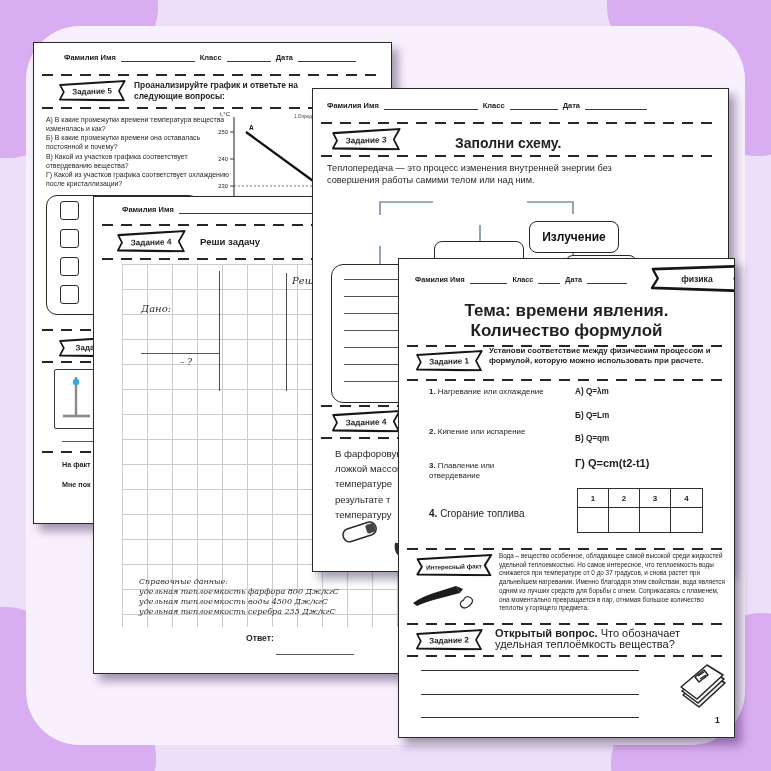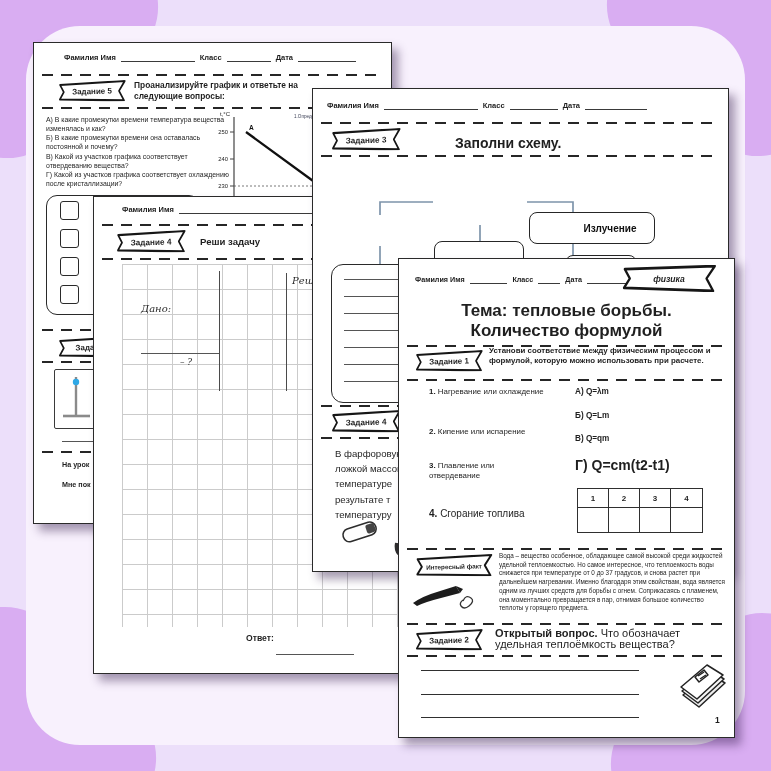--- a/index.html
+++ b/index.html
@@ -96,21 +96,21 @@
 
     <div class="abs" style="left:20px;top:326px;width:46px;height:58px;border:1.7px solid #3a3a3a;border-radius:2px;">
       <svg width="43" height="55" viewBox="0 0 43 55">
         <line x1="21" y1="7" x2="21" y2="46" stroke="#8a8a8a" stroke-width="2.4"></line>
         <line x1="8" y1="46" x2="35" y2="46" stroke="#8a8a8a" stroke-width="2.6"></line>
         <circle cx="21" cy="12" r="3.2" fill="#2ea8e6"></circle>
       </svg>
     </div>
     <div class="ansline thin" style="left:28px;top:398px;width:46px;"></div>
     <div class="dashed" style="left:8px;top:408px;width:130px;"></div>
-    <div class="abs" style="left:28px;top:417px;font-size:7.2px;font-weight:700;">На урок</div>
+    <div class="abs" style="left:28px;top:417px;font-size:7.2px;font-weight:700;">На факт</div>
     <div class="abs" style="left:28px;top:437px;font-size:7.2px;font-weight:700;">Мне пок</div>
   </div>
 
   <div class="page" style="left:93px;top:196px;width:327px;height:476px;">
     <div class="hdr" style="left:28px;top:6px;width:280px;font-size:7.5px;">
       <span>Фамилия Имя</span>
         <span class="wline" style="flex:1;"></span>
       <span>Класс</span>
         <span class="wline" style="width:56px;"></span>
     </div>
@@ -125,20 +125,26 @@
     <div class="dashed" style="left:8px;top:61px;width:311px;"></div>
 
     <div class="gridpaper" style="left:28px;top:67px;width:292px;height:363px;"></div>
     <div class="abs hand" style="left:47px;top:74px;font-size:10px;margin-top:32px;">Дано:</div>
     <div class="abs" style="left:125px;top:74px;height:120px;border-left:1.3px solid #4a4a4a;"></div>
     <div class="ansline thin" style="left:47px;top:156px;width:78px;"></div>
     <div class="abs hand" style="left:86px;top:160px;font-size:9px;">– ?</div>
     <div class="abs" style="left:192px;top:76px;height:118px;border-left:1.3px solid #4a4a4a;"></div>
     <div class="abs hand" style="left:198px;top:78px;font-size:10px;white-space:nowrap;">Решение:</div>
 
+    <div class="abs hand" style="left:45px;top:380px;font-size:8px;line-height:10px;white-space:nowrap;">
+      <div>Справочные данные:</div>
+      <div>удельная теплоемкость фарфора 800 Дж/кгС</div>
+      <div>удельная теплоемкость воды 4500 Дж/кгС</div>
+      <div>удельная теплоемкость серебра 235 Дж/кгС</div>
+    </div>
     <div class="abs" style="left:152px;top:436px;font-size:8.6px;font-weight:700;">Ответ:</div>
     <div class="ansline thin" style="left:182px;top:457px;width:78px;"></div>
   </div>
 
   <div class="page" style="left:312px;top:88px;width:415px;height:482px;">
     <div class="hdr" style="left:14px;top:10px;width:320px;font-size:7.5px;">
       <span>Фамилия Имя</span>
         <span class="wline" style="flex:1;"></span>
       <span>Класс</span>
         <span class="wline" style="width:48px;"></span>
@@ -148,30 +154,31 @@
     <div class="dashed" style="left:8px;top:33px;width:399px;"></div>
     <div class="banner" style="left:16px;top:40px;width:74px;height:22px;">
       <svg viewBox="0 0 120 26" preserveAspectRatio="none">
           <path d="M7 4 L115 1 L105 13 L113 25 L6 22 L13 13 Z" fill="#ffffff" stroke="#161616" stroke-width="2.6" stroke-linejoin="round"></path>
         </svg>
       <span class="lbl" style="font-size:8.2px;">Задание 3</span>
     </div>
     <div class="abs" style="left:104px;top:46px;font-size:14px;font-weight:700;margin-left:38px;">Заполни схему.</div>
     <div class="dashed" style="left:8px;top:66px;width:399px;"></div>
 
+    <div class="abs" style="left:14px;top:74px;width:332px;font-size:9.2px;line-height:11.6px;">Теплопередача — это процесс изменения внутренней энергии без совершения работы самими телом или над ним.</div>
 
     <svg class="abs" style="left:0;top:0;" width="415" height="482" viewBox="0 0 415 482">
       <polyline points="67,126 67,113 120,113" fill="none" stroke="#7e94ab" stroke-width="1.7"></polyline>
       <polyline points="260,125 260,113 214,113" fill="none" stroke="#7e94ab" stroke-width="1.7"></polyline>
       <line x1="167" y1="136" x2="167" y2="152" stroke="#7e94ab" stroke-width="1.7"></line>
       <line x1="67" y1="157" x2="67" y2="175" stroke="#7e94ab" stroke-width="1.7"></line>
       <line x1="260" y1="154" x2="260" y2="167" stroke="#7e94ab" stroke-width="1.7"></line>
     </svg>
 
-    <div class="box" style="left:216px;top:123px;width:88px;height:30px;font-size:10px;padding-left:36px;">Излучение</div>
+    <div class="box" style="left:216px;top:132px;width:88px;height:30px;font-size:12px;">Излучение</div>
     <div class="box" style="left:121px;top:152px;width:88px;height:44px;"></div>
     <div class="box" style="left:252px;top:166px;width:70px;height:40px;"></div>
 
     <div class="abs" style="left:18px;top:175px;width:372px;height:137px;border:1.8px solid #2a2a2a;border-radius:12px;">
       <div class="ansline thin" style="left:12px;top:14px;width:340px;"></div>
       <div class="ansline thin" style="left:12px;top:31px;width:340px;"></div>
       <div class="ansline thin" style="left:12px;top:48px;width:340px;"></div>
       <div class="ansline thin" style="left:12px;top:65px;width:340px;"></div>
       <div class="ansline thin" style="left:12px;top:82px;width:340px;"></div>
       <div class="ansline thin" style="left:12px;top:99px;width:340px;"></div>
@@ -206,49 +213,49 @@
 
   <div class="page" style="left:398px;top:258px;width:335px;height:478px;">
     <div class="hdr" style="left:16px;top:14px;width:212px;font-size:7.2px;">
       <span>Фамилия Имя</span>
         <span class="wline" style="flex:1;"></span>
       <span>Класс</span>
         <span class="wline" style="width:22px;"></span>
       <span>Дата</span>
         <span class="wline" style="width:40px;"></span>
     </div>
-    <div class="banner" style="left:220px;top:6px;width:100px;height:27px;transform:none;font-style:italic;">
+    <div class="banner" style="left:248px;top:6px;width:100px;height:27px;transform:none;">
       <svg viewBox="0 0 120 26" preserveAspectRatio="none">
           <path d="M7 4 L115 1 L105 13 L113 25 L6 22 L13 13 Z" fill="#ffffff" stroke="#161616" stroke-width="2.6" stroke-linejoin="round"></path>
         </svg>
       <span class="lbl" style="font-size:8.6px;">физика</span>
     </div>
 
-    <div class="abs" style="left:0;top:42px;width:335px;text-align:center;font-size:17px;font-weight:700;">Тема: тепловые борьбы.</div>
+    <div class="abs" style="left:0;top:42px;width:335px;text-align:center;font-size:17px;font-weight:700;">Тема: времени явления.</div>
     <div class="abs" style="left:0;top:62px;width:335px;text-align:center;font-size:17px;font-weight:700;">Количество формулой</div>
 
     <div class="dashed" style="left:8px;top:86px;width:319px;"></div>
     <div class="banner" style="left:14px;top:92px;width:72px;height:21px;">
       <svg viewBox="0 0 120 26" preserveAspectRatio="none">
           <path d="M7 4 L115 1 L105 13 L113 25 L6 22 L13 13 Z" fill="#ffffff" stroke="#161616" stroke-width="2.6" stroke-linejoin="round"></path>
         </svg>
       <span class="lbl" style="font-size:8px;">Задание 1</span>
     </div>
     <div class="abs" style="left:90px;top:87px;width:240px;font-size:7.9px;font-weight:700;line-height:9.8px;">Установи соответствие между физическим процессом и формулой, которую можно использовать при расчете.</div>
     <div class="dashed" style="left:8px;top:120px;width:319px;"></div>
 
     <div class="abs" style="left:30px;top:128px;width:142px;font-size:7.9px;"><b>1.</b> <span>Нагревание или охлаждение</span></div>
     <div class="abs" style="left:30px;top:168px;width:142px;font-size:7.9px;"><b>2.</b> <span>Кипение или испарение</span></div>
     <div class="abs" style="left:30px;top:202px;width:104px;font-size:7.9px;line-height:9.8px;"><b>3.</b> <span>Плавление или отвердевание</span></div>
     <div class="abs" style="left:30px;top:249px;width:142px;font-size:10px;"><b>4.</b> <span>Сгорание топлива</span></div>
 
     <div class="abs" style="left:176px;top:128px;font-size:8.2px;font-weight:700;">А) Q=λm</div>
     <div class="abs" style="left:176px;top:152px;font-size:8.2px;font-weight:700;">Б) Q=Lm</div>
     <div class="abs" style="left:176px;top:175px;font-size:8.2px;font-weight:700;">В) Q=qm</div>
-    <div class="abs" style="left:176px;top:198px;font-size:14px;font-weight:700;">Г) Q=cm(t2-t1)</div>
+    <div class="abs" style="left:176px;top:198px;font-size:11px;font-weight:700;">Г) Q=cm(t2-t1)</div>
 
     <div class="abs" style="left:178px;top:229px;width:124px;height:43px;border:1.7px solid #2f2f2f;display:grid;grid-template-columns:repeat(4,1fr);grid-template-rows:19px 1fr;">
       <div style="border-right:1.1px solid #2f2f2f;border-bottom:1.1px solid #2f2f2f;display:flex;align-items:center;justify-content:center;font-size:8px;font-weight:700;">1</div>
       <div style="border-right:1.1px solid #2f2f2f;border-bottom:1.1px solid #2f2f2f;display:flex;align-items:center;justify-content:center;font-size:8px;font-weight:700;">2</div>
       <div style="border-right:1.1px solid #2f2f2f;border-bottom:1.1px solid #2f2f2f;display:flex;align-items:center;justify-content:center;font-size:8px;font-weight:700;">3</div>
       <div style="border-bottom:1.1px solid #2f2f2f;display:flex;align-items:center;justify-content:center;font-size:8px;font-weight:700;">4</div>
       <div style="border-right:1.1px solid #2f2f2f;"></div>
       <div style="border-right:1.1px solid #2f2f2f;"></div>
       <div style="border-right:1.1px solid #2f2f2f;"></div>
       <div></div>

